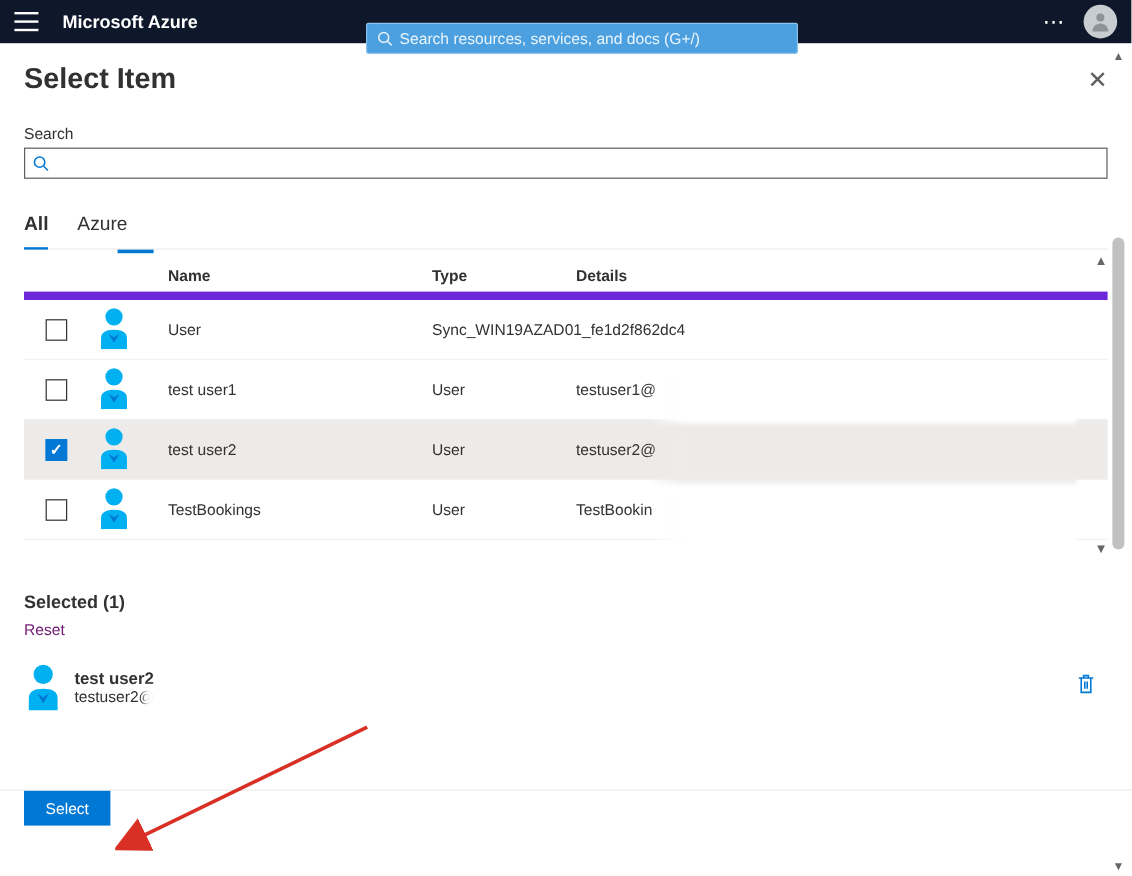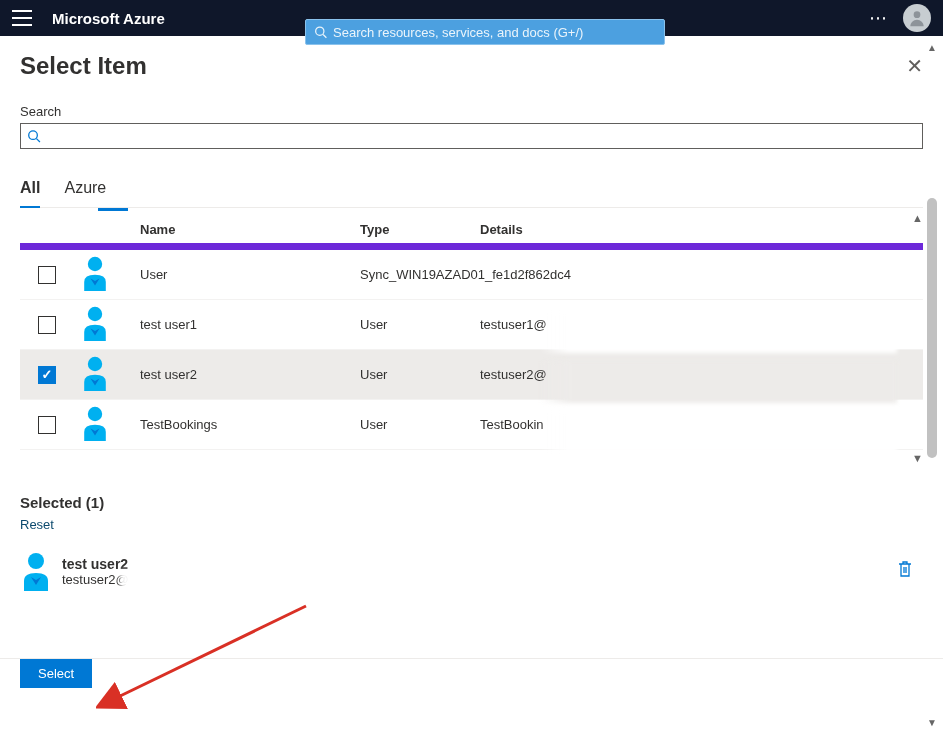--- a/index.html
+++ b/index.html
@@ -48,21 +48,21 @@
     .ellip { white-space: nowrap; overflow: hidden; text-overflow: ellipsis; padding-right: 10px; }
     .blur-cell { position: relative; }
     .blur-mask { position: absolute; left: 60px; top: -6px; right: 26px; height: 42px; background: linear-gradient(90deg, rgba(255,255,255,0) 0%, rgba(255,255,255,.98) 8%, rgba(255,255,255,.98) 100%); filter: blur(2px); }
     .row.selected .blur-mask { background: linear-gradient(90deg, rgba(237,235,233,0) 0%, rgba(237,235,233,.98) 8%, rgba(237,235,233,.98) 100%); }
 
     .scroll-arrow { position: absolute; right: 0; font-size: 11px; color: #666; cursor: pointer; }
 
     
     .selected-sec { margin-top: 44px; }
     .selected-title { font-size: 15px; font-weight: 600; }
-    .reset-link { color: #0c4a6e; font-size: 13px; cursor: pointer; margin-top: 6px; display: inline-block; }
+    .reset-link { color: #701a75; font-size: 13px; cursor: pointer; margin-top: 6px; display: inline-block; }
     .sel-item { display: flex; align-items: center; margin-top: 14px; padding: 4px 0; }
     .sel-item .user-icon { margin-right: 10px; }
     .sel-name { font-size: 14px; font-weight: 600; }
     .sel-detail { font-size: 13px; color: #323130; position: relative; }
     .sel-detail-mask { position: absolute; left: 58px; top: -2px; width: 120px; height: 18px; background: rgba(255,255,255,.95); filter: blur(2px); }
     .trash { margin-left: auto; color: #0078d4; cursor: pointer; margin-right: 10px; }
 
     
     .footer { position: absolute; bottom: 16px; left: 0; right: 0; height: 56px; border-top: 1px solid #edebe9; display: flex; align-items: flex-start; padding: 0 20px; background: #fff; }
     .select-btn { background: #0078d4; color: #fff; border: none; padding: 7px 18px; font-size: 13px; cursor: pointer; }

